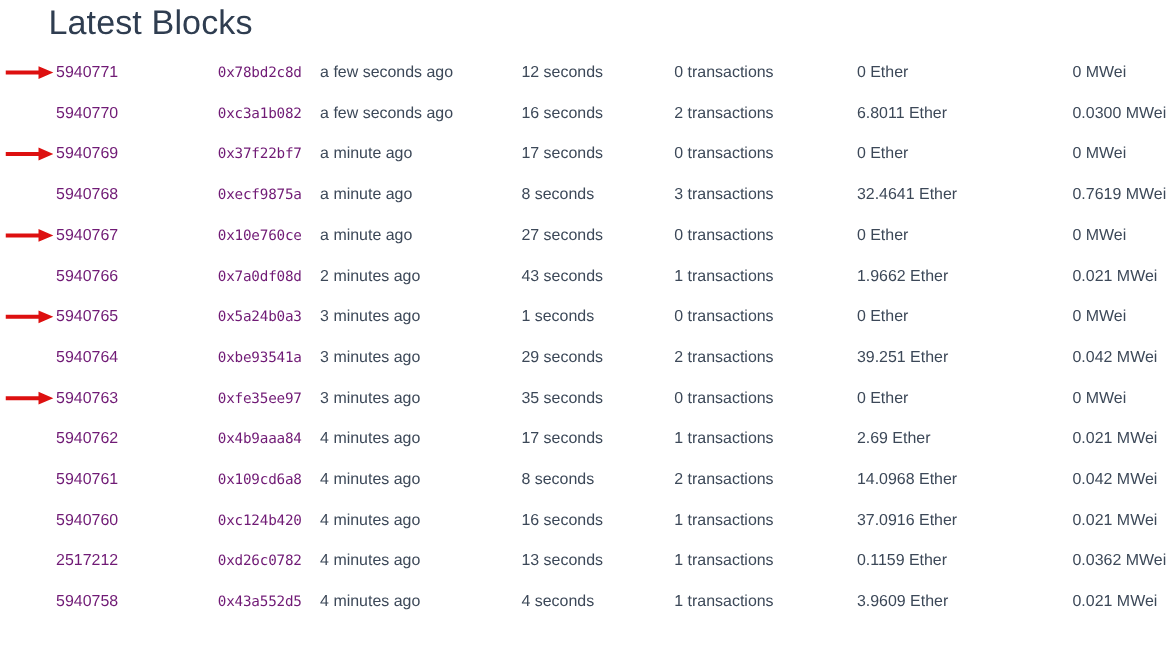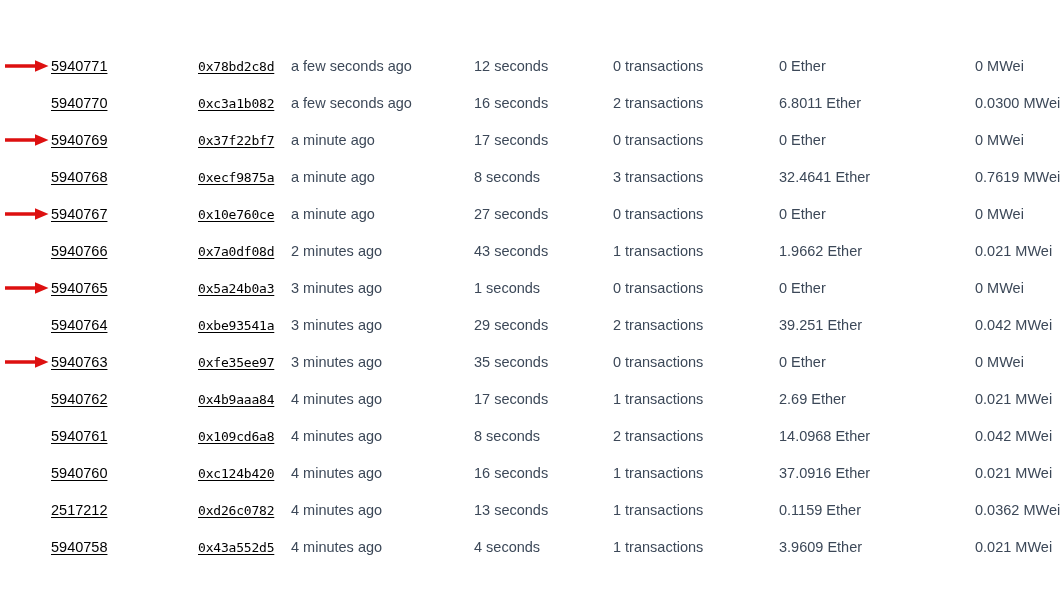--- a/index.html
+++ b/index.html
@@ -60,22 +60,21 @@
   }
   .c-height  { left: 51px; }
   .c-hash    { left: 159px; }
   .c-time    { left: 291px; }
   .c-mining  { left: 474px; }
   .c-tx      { left: 613px; }
   .c-value   { left: 779px; }
   .c-gas     { left: 975px; }
 
   .link {
-    color: #000000;
-    text-decoration: underline;
+    color: #701a75;
     text-underline-offset: 2px;
     cursor: pointer;
   }
   .mono {
     font-family: "DejaVu Sans Mono", "Liberation Mono", monospace;
     font-size: 13px;
     letter-spacing: -0.2px;
     margin-left: 39px;
   }
   .arrow {
@@ -86,20 +85,21 @@
     height: 14px;
     pointer-events: none;
   }
   .arrow svg { display: block; }
 </style>
 </head>
 <body>
 
 <div class="page">
 
+  <div class="page-title">Latest Blocks</div>
 
   <div class="blocks-table">
     <div id="rows-container">
         <div class="row">
           <div class="arrow">
             <svg width="44" height="14" viewBox="0 0 44 14">
               <path d="M0 5.2 H30 V1.2 L43.5 7 L30 12.8 V8.8 H0 Z" fill="#dd1010"></path>
             </svg>
           </div>
           <div class="cell c-height"><span class="link">5940771</span></div>

